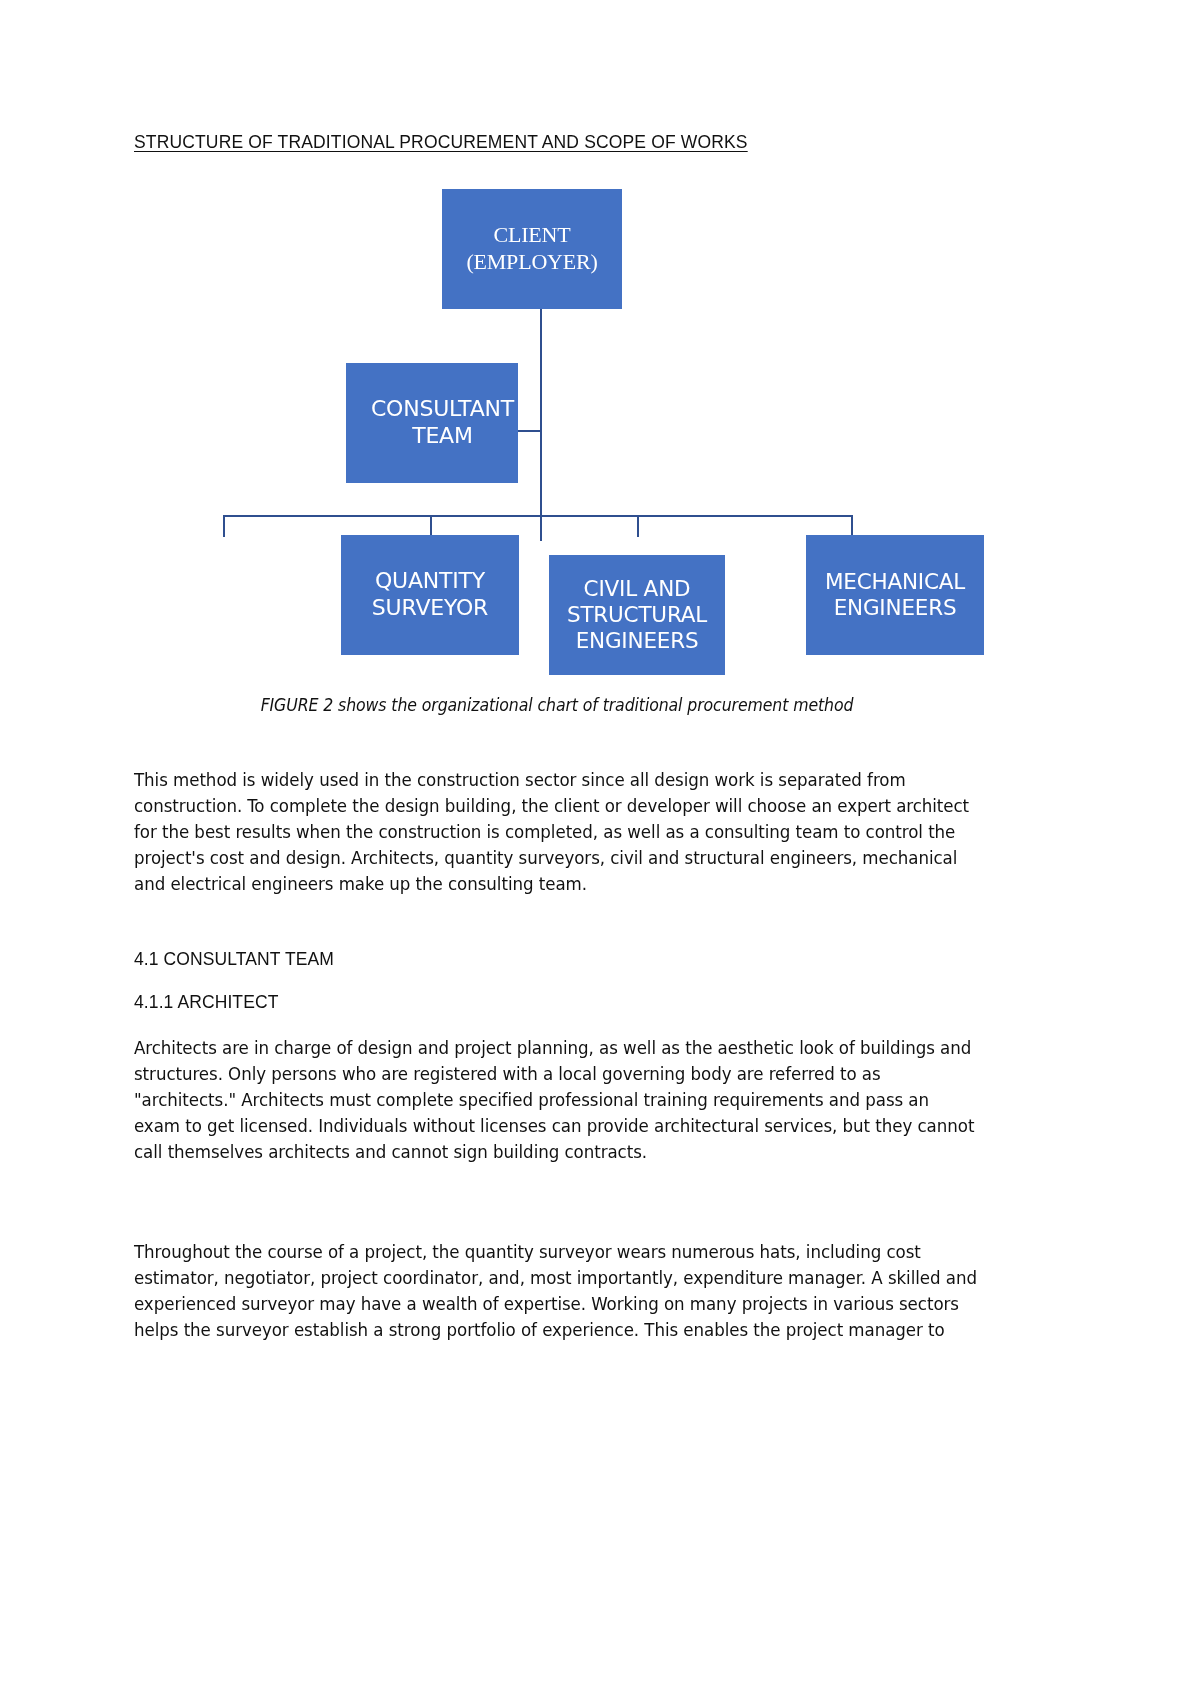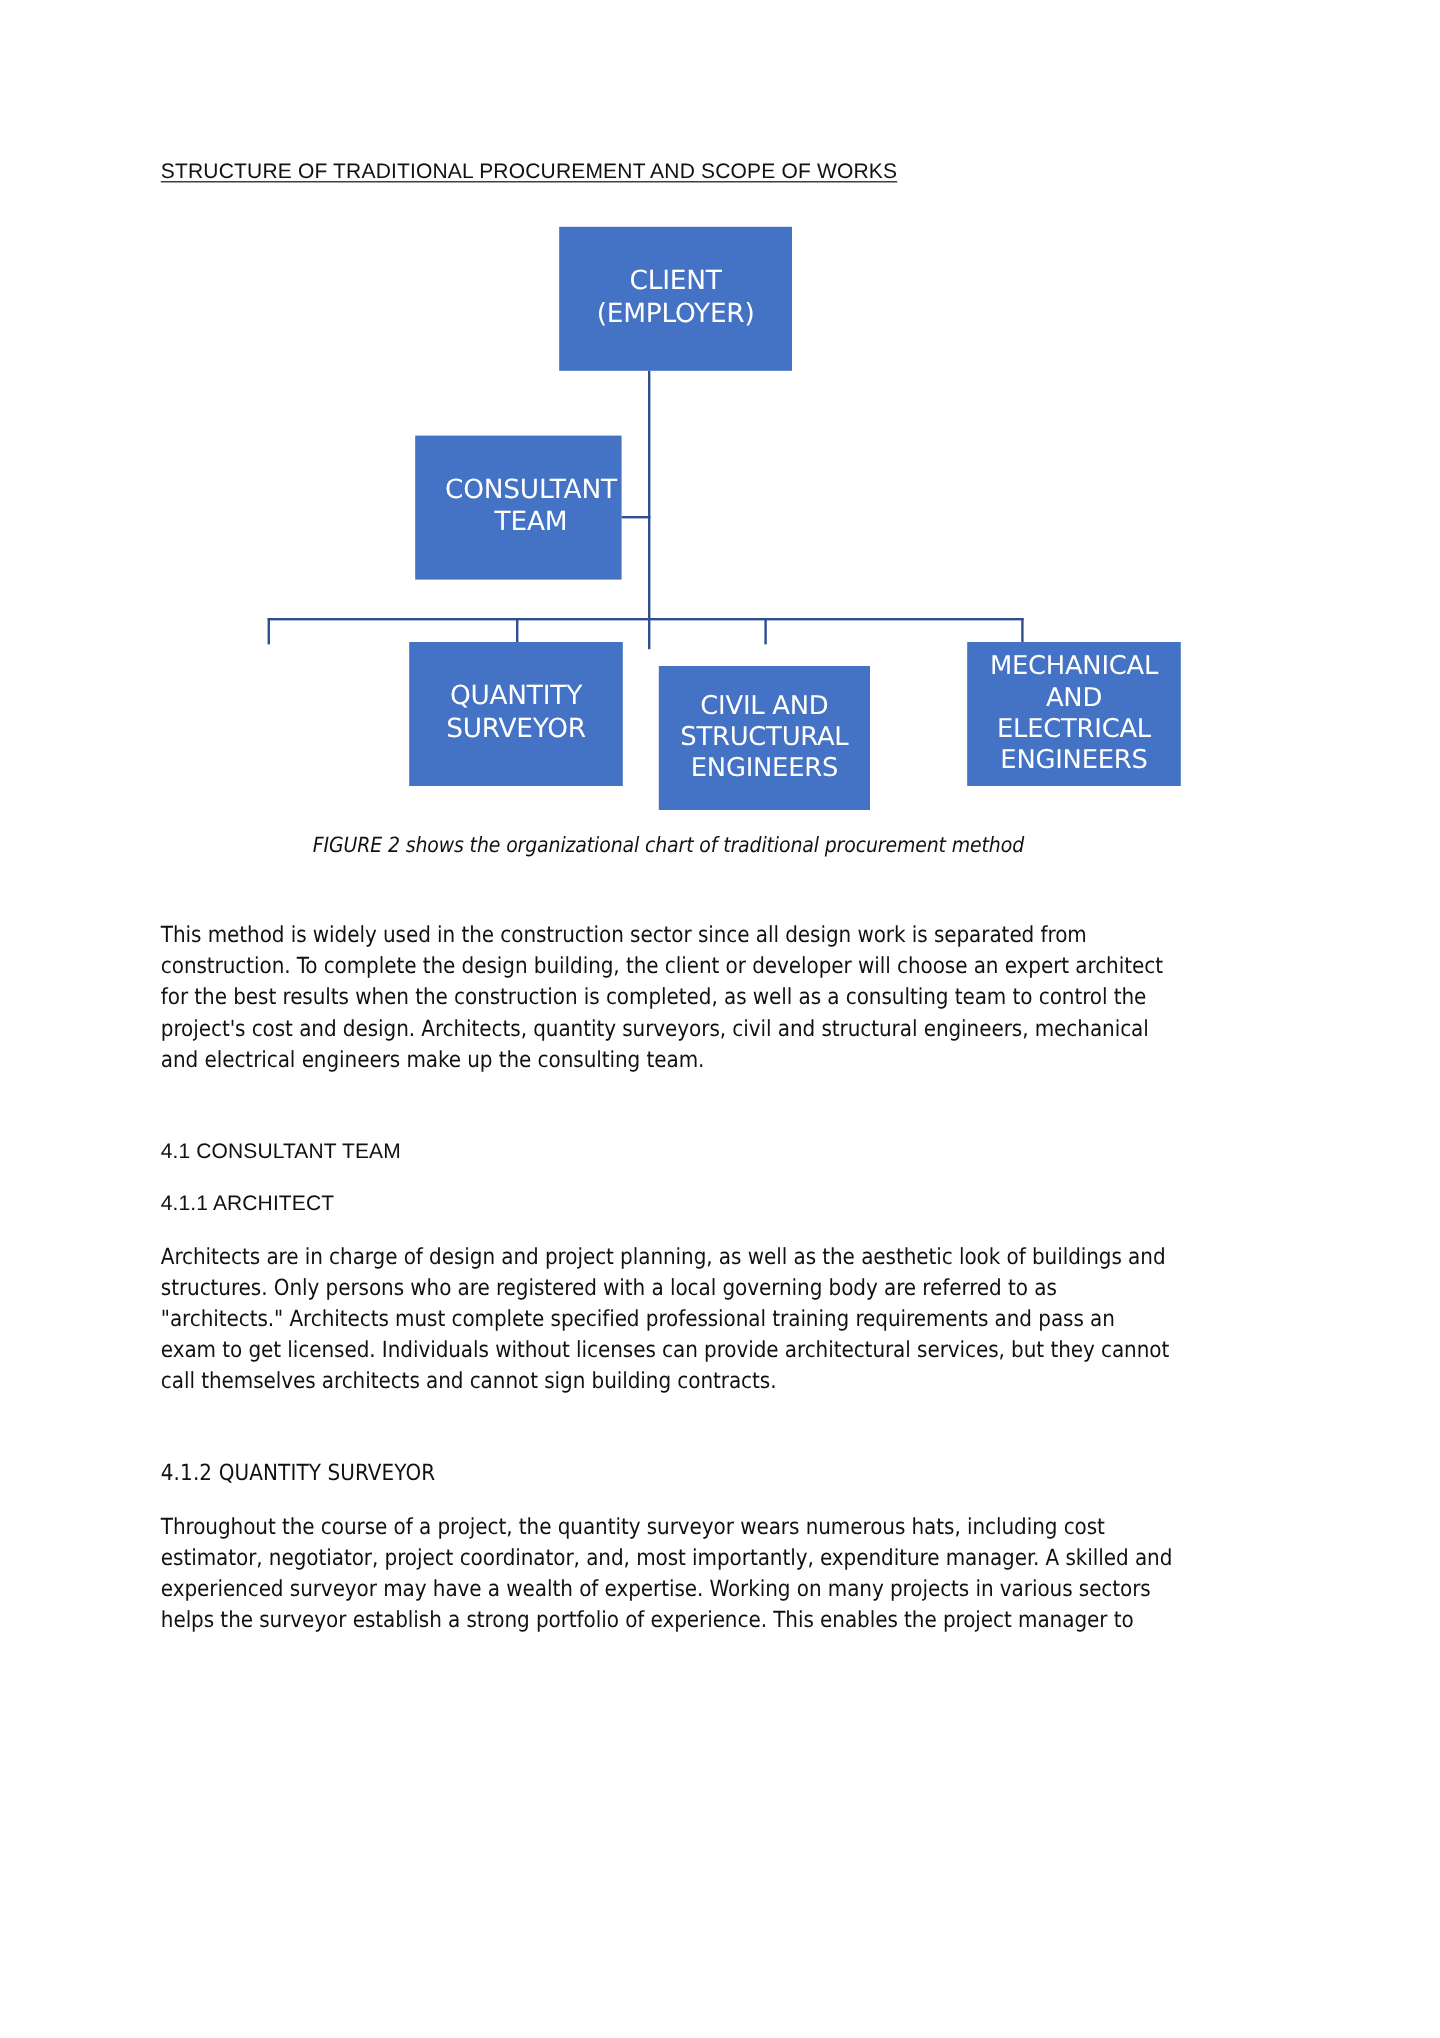--- a/index.html
+++ b/index.html
@@ -52,21 +52,21 @@
     text-align: center;
     line-height: 1.22;
     font-family: "DejaVu Sans", "Liberation Sans", sans-serif;
     font-size: 22px;
     letter-spacing: -0.2px;
     padding: 2px 4px;
   }
   .node span { display: block; width: 100%; }
 
   
-  #node-client     { left: 332px; top: 2px;   width: 194px; height: 120px; }
+  #node-client     { left: 308px; top: 2px;   width: 180px; height: 120px; font-family: Liberation Serif, serif; }
   #node-consultant { left: 212px; top: 176px; width: 172px; height: 120px; justify-content: flex-end; }
   #node-architect  { left: 2px;   top: 348px; width: 175px; height: 120px; }
   #node-qs         { left: 207px; top: 348px; width: 178px; height: 120px; }
   #node-cse        { left: 415px; top: 348px; width: 176px; height: 120px; margin-top: 20px; }
   #node-mee        { left: 626px; top: 348px; width: 178px; height: 120px; margin-left: 46px; }
 
   .node.small { font-size: 21.5px; }
 
   
   .line { position: absolute; background: #2F4F8F; }
@@ -158,21 +158,20 @@
         <div>
           <span>CIVIL AND</span>
           <span>STRUCTURAL</span>
           <span>ENGINEERS</span>
         </div>
       </div>
 
       <div class="node small" id="node-mee">
         <div>
           <span>MECHANICAL</span>
-          <span>AND ELECTRICAL</span>
           <span>ENGINEERS</span>
         </div>
       </div>
     </div>
 
     <div class="caption">FIGURE 2 shows the organizational chart of traditional procurement method</div>
 
     <div class="gap-lg"></div>
 
     <p class="body">This method is widely used in the construction sector since all design work is separated from construction. To complete the design building, the client or developer will choose an expert architect for the best results when the construction is completed, as well as a consulting team to control the project's cost and design. Architects, quantity surveyors, civil and structural engineers, mechanical and electrical engineers make up the consulting team.</p>
@@ -184,20 +183,19 @@
     <div class="gap-sm"></div>
 
     <h3 class="heading">4.1.1 ARCHITECT</h3>
 
     <div class="gap-sm"></div>
 
     <p class="body">Architects are in charge of design and project planning, as well as the aesthetic look of buildings and structures. Only persons who are registered with a local governing body are referred to as "architects." Architects must complete specified professional training requirements and pass an exam to get licensed. Individuals without licenses can provide architectural services, but they cannot call themselves architects and cannot sign building contracts.</p>
 
     <div class="gap-lg"></div>
 
-    <h3 class="heading cond">4.1.2 QUANTITY SURVEYOR</h3>
 
     <div class="gap-sm"></div>
 
     <p class="body">Throughout the course of a project, the quantity surveyor wears numerous hats, including cost estimator, negotiator, project coordinator, and, most importantly, expenditure manager. A skilled and experienced surveyor may have a wealth of expertise. Working on many projects in various sectors helps the surveyor establish a strong portfolio of experience. This enables the project manager to</p>
 
   </div>
 </div>
 
 </body></html>

